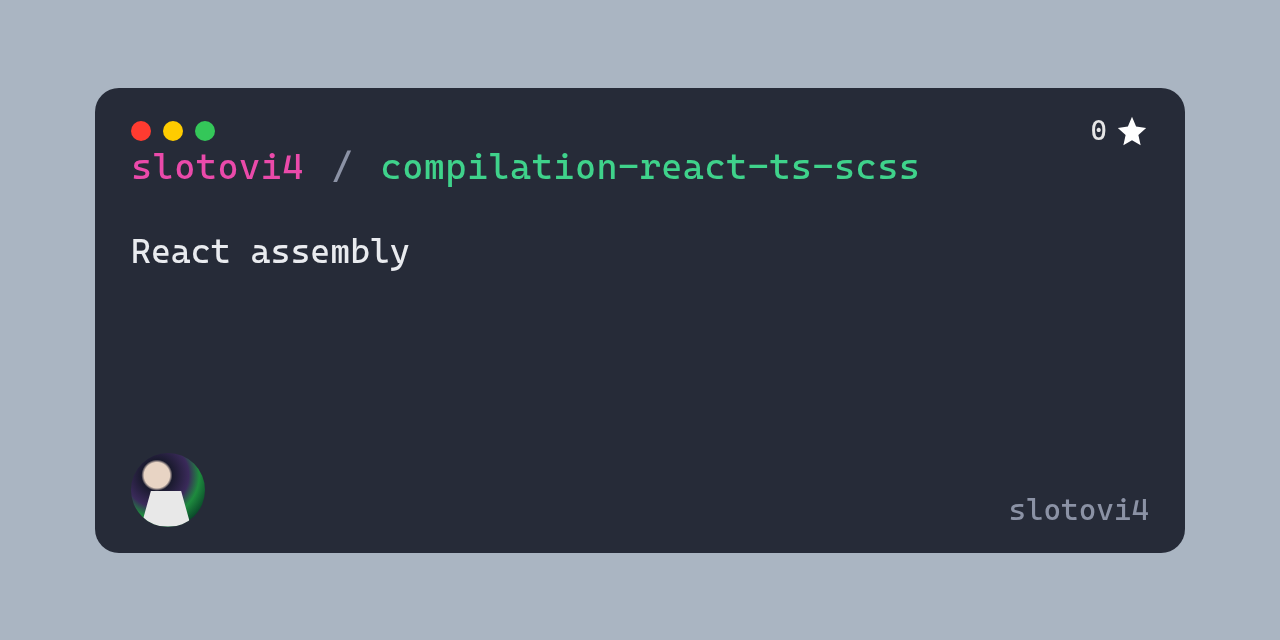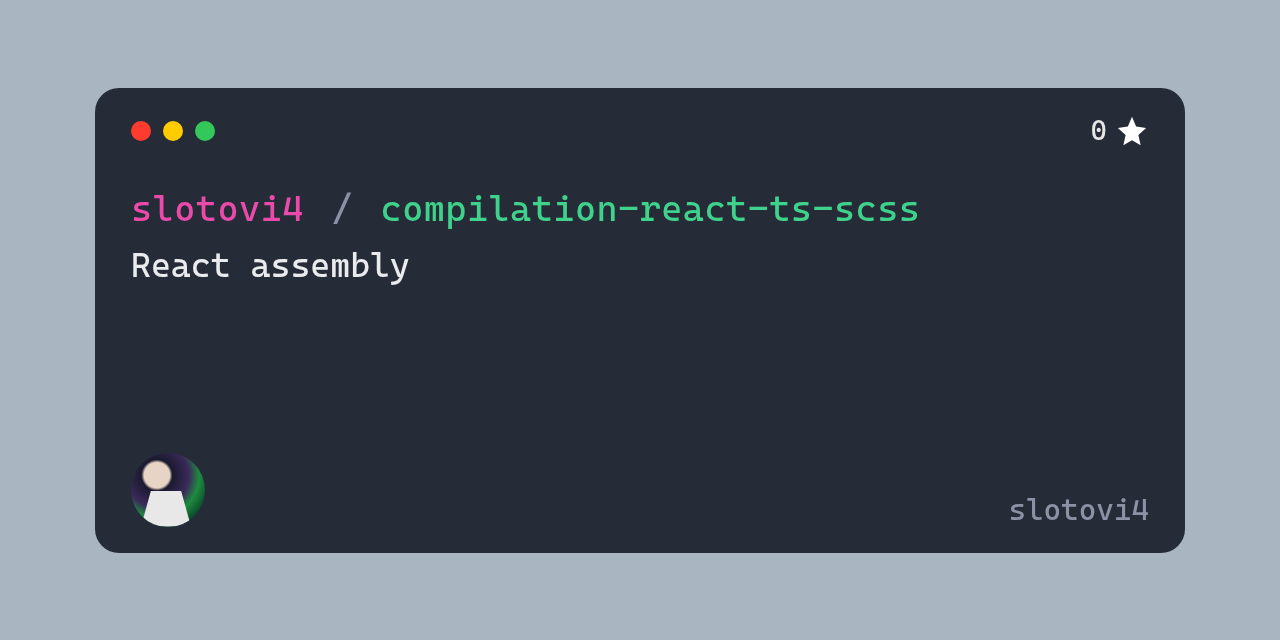--- a/index.html
+++ b/index.html
@@ -54,37 +54,36 @@
       font-size: 28px;
       color: #e6e6e6;
     }
     .star-icon svg {
       width: 34px;
       height: 34px;
       fill: #fff;
       display: block;
     }
     .repo-line {
-      margin-top: 42px;
       font-size: 36px;
       font-weight: 400;
       letter-spacing: 0.5px;
     }
     .owner {
       color: #ea4aaa;
     }
     .sep {
       color: #8b92a5;
       margin: 0 6px;
     }
     .repo {
       color: #3fd28b;
     }
     .description {
-      margin-top: 16px;
+      margin-top: 44px;
       font-size: 34px;
       color: #e9ebef;
       font-weight: 400;
     }
     .footer {
       position: absolute;
       bottom: 26px;
       left: 36px;
       right: 36px;
       display: flex;

